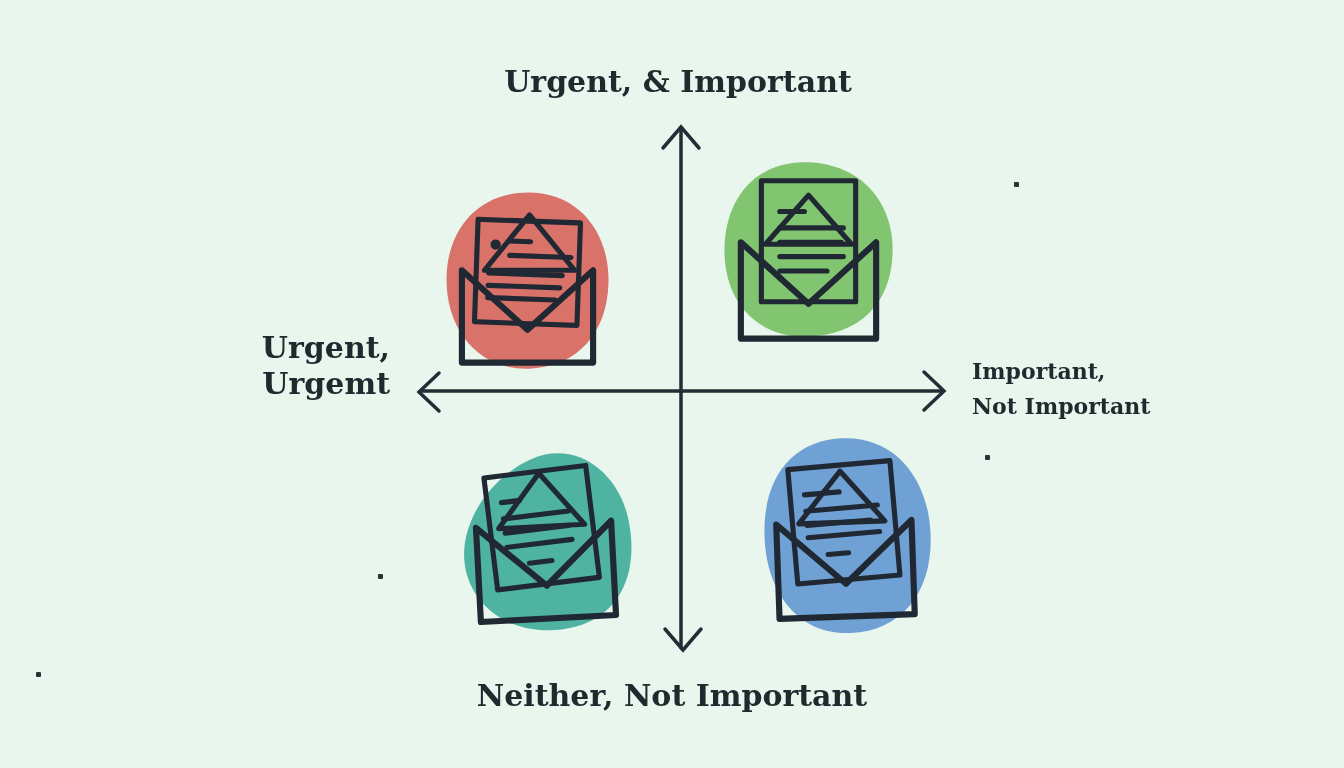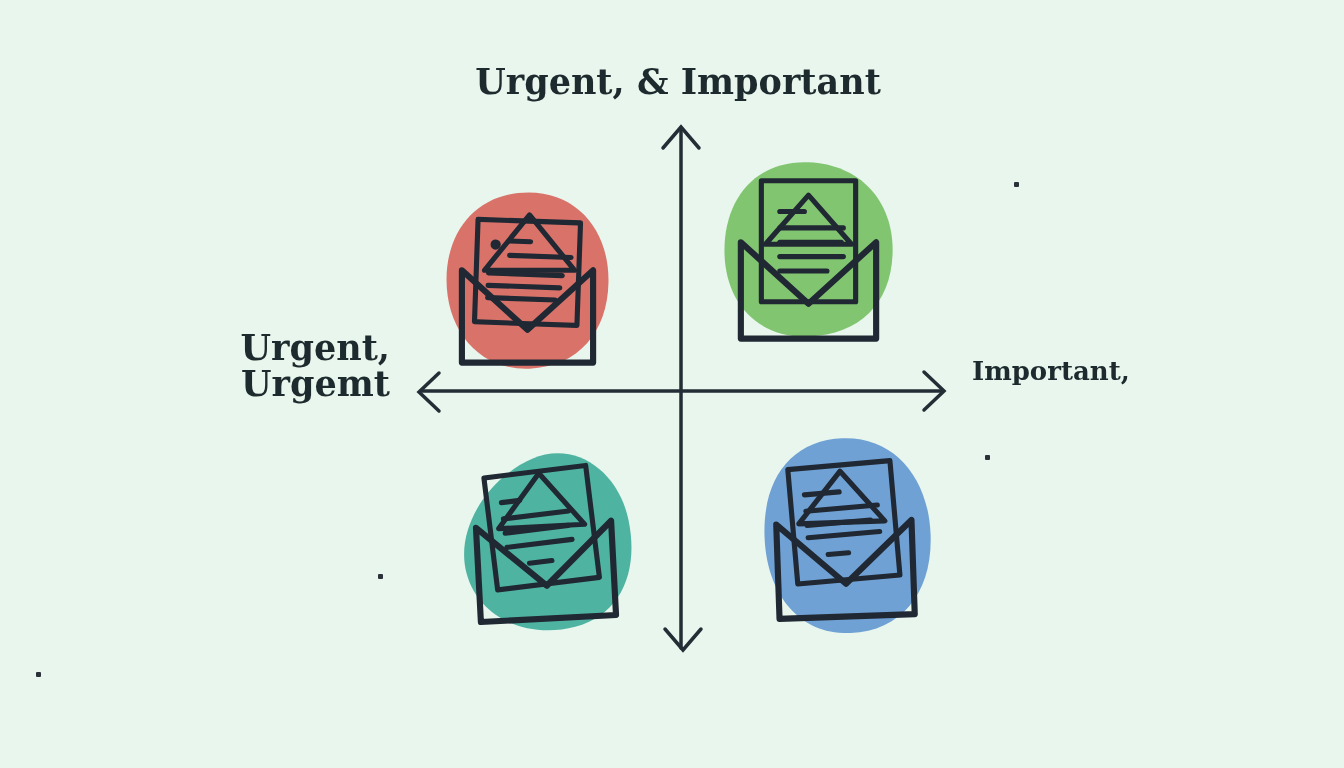--- a/index.html
+++ b/index.html
@@ -5,27 +5,27 @@
   html,body{margin:0;padding:0;}
   body{
     width:1344px;height:768px;position:relative;overflow:hidden;
     background:#e8f6ed;
     font-family:"DejaVu Serif","Liberation Serif",serif;
     color:#1d2a2e;
   }
   .stage{position:absolute;inset:0;}
   .axis-svg{position:absolute;left:0;top:0;}
   .label{
-    position:absolute;font-weight:700;font-size:35px;line-height:36px;
+    position:absolute;font-weight:700;font-size:30px;line-height:36px;
     letter-spacing:0px;white-space:nowrap;
   }
   .label-top{top:64px;left:678px;transform:translateX(-50%);}
   .label-bottom{top:678px;left:672px;transform:translateX(-50%);}
   .label-left{top:330px;right:954px;text-align:right;margin-left:36px;}
-  .label-right{top:354px;left:972px;text-align:left;font-size:26px;line-height:35px;}
+  .label-right{top:354px;left:972px;text-align:left;font-size:22px;line-height:35px;}
   .label div{display:block;}
   .quad{position:absolute;width:205px;height:205px;}
   .quad svg{width:100%;height:100%;display:block;}
   .q-tl{left:425px;top:176px;}
   .q-tr{left:706px;top:150px;}
   .q-bl{left:442px;top:430px;}
   .q-br{left:742px;top:428px;}
   .ink-dot{position:absolute;width:5px;height:5px;background:#2a3138;border-radius:1px;}
   .dot-1{left:1014px;top:182px;}
   .dot-2{left:985px;top:455px;}
@@ -58,22 +58,24 @@
 
   <div class="label label-top">Urgent, &amp; Important</div>
 
   <div class="label label-left">
     <div>Urgent,</div>
     <div>Urgemt</div>
   </div>
 
   <div class="label label-right">
     <div>Important,</div>
+    <div>Not Important</div>
   </div>
 
+  <div class="label label-bottom">Neither, Not Important</div>
 
   <div class="quad q-tl">
     <svg viewBox="0 0 200 200">
       <path d="M101,16 C150,16 180,55 179,104 C178,152 150,186 102,188 C54,190 21,152 21,101 C21,52 52,16 101,16 Z" fill="#d9736a"></path>
       <polygon class="outline" points="58,92 102,38 146,92" fill="#c9c9cc" stroke-width="5"></polygon>
       <g transform="rotate(2 100 94)">
         <rect x="50" y="44" width="100" height="100" fill="#f6f6f3" class="outline" stroke-width="5"></rect>
         <circle cx="68" cy="68" r="5" fill="#202833"></circle>
         <path class="letter-line" d="M82,64 L102,64"></path>
         <path class="letter-line" d="M82,78 L142,78"></path>

